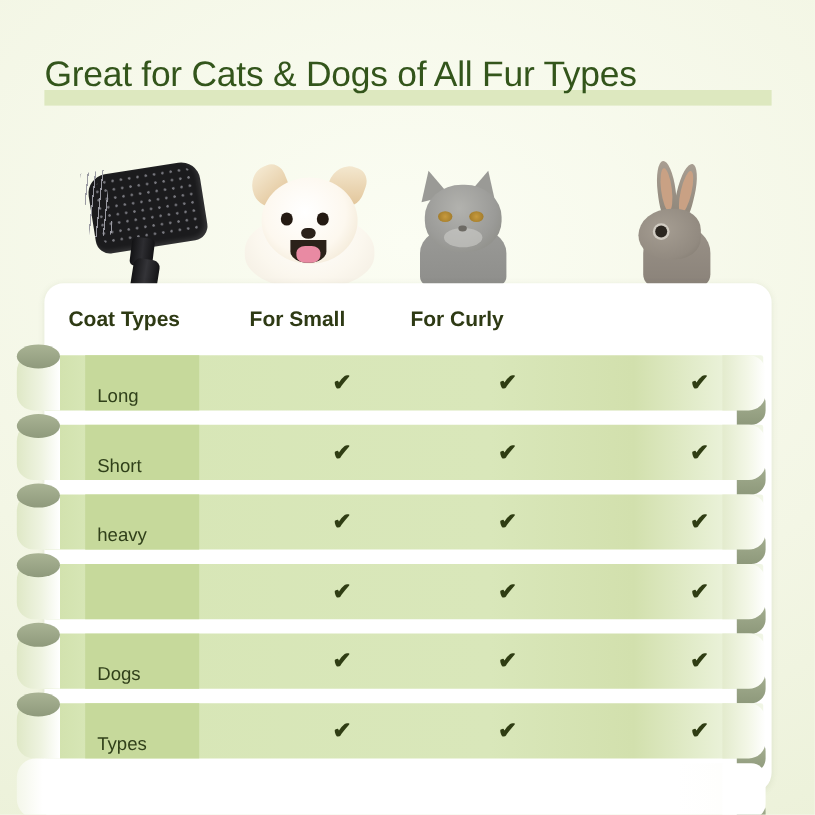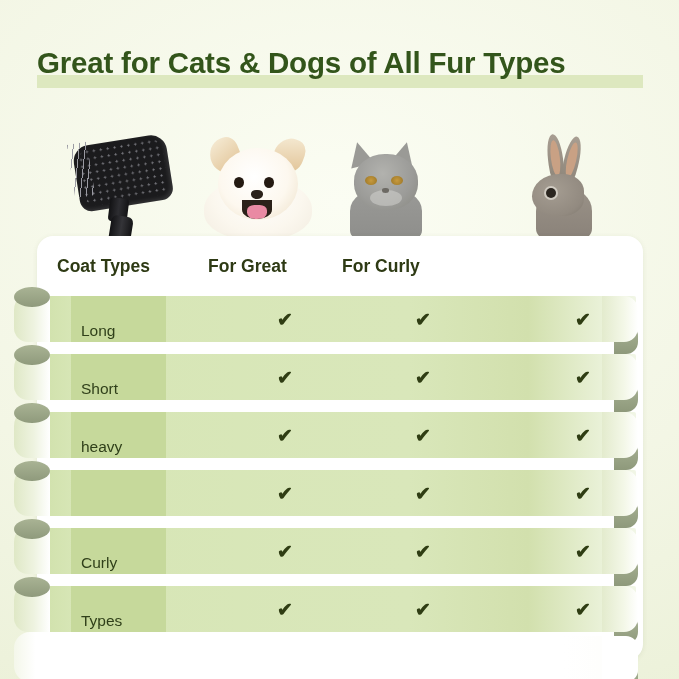--- a/index.html
+++ b/index.html
@@ -38,21 +38,21 @@
     bottom: 0;
     height: 13px;
     background: #dde8bf;
   }
   .title-text {
     position: absolute;
     left: 0;
     top: 0;
     width: 100%;
     font-size: 29.5px;
-    font-weight: bold;
+    font-weight: normal;
     color: #33551b;
     letter-spacing: -0.2px;
     white-space: nowrap;
     line-height: 38px;
   }
 
   
   .hero-strip {
     position: absolute;
     left: 0;
@@ -473,21 +473,21 @@
       <div class="rabbit-eye"></div>
 
     </div>
 
   </div>
 
   <div class="table-card"></div>
 
   <div class="header-row">
     <div class="th c0">Coat Types</div>
-    <div class="th c1">For Great</div>
+    <div class="th c1">For Small</div>
     <div class="th c2">For Curly</div>
   </div>
 
   <div class="rows">
 
     <div class="ribbon" style="top:0px">
       <div class="fold-right"></div>
       <div class="ribbon-band"></div>
       <div class="fold-right-body"></div>
       <div class="ribbon-label-cell"></div>
@@ -537,21 +537,21 @@
       <div class="check k3">✔</div>
     </div>
 
     <div class="ribbon" style="top:232px">
       <div class="fold-right"></div>
       <div class="ribbon-band"></div>
       <div class="fold-right-body"></div>
       <div class="ribbon-label-cell"></div>
       <div class="fold-left"></div>
       <div class="fold-left-body"></div>
-      <div class="ribbon-label">Curly</div>
+      <div class="ribbon-label">Dogs</div>
       <div class="check k1">✔</div>
       <div class="check k2">✔</div>
       <div class="check k3">✔</div>
     </div>
 
     <div class="ribbon" style="top:290px">
       <div class="fold-right"></div>
       <div class="ribbon-band"></div>
       <div class="fold-right-body"></div>
       <div class="ribbon-label-cell"></div>

